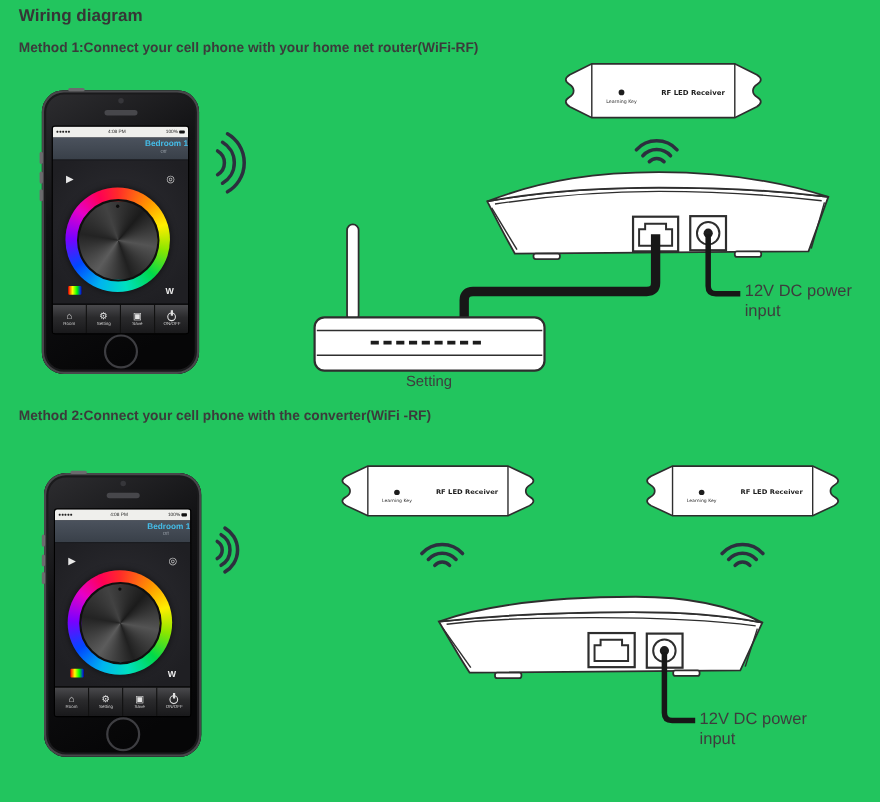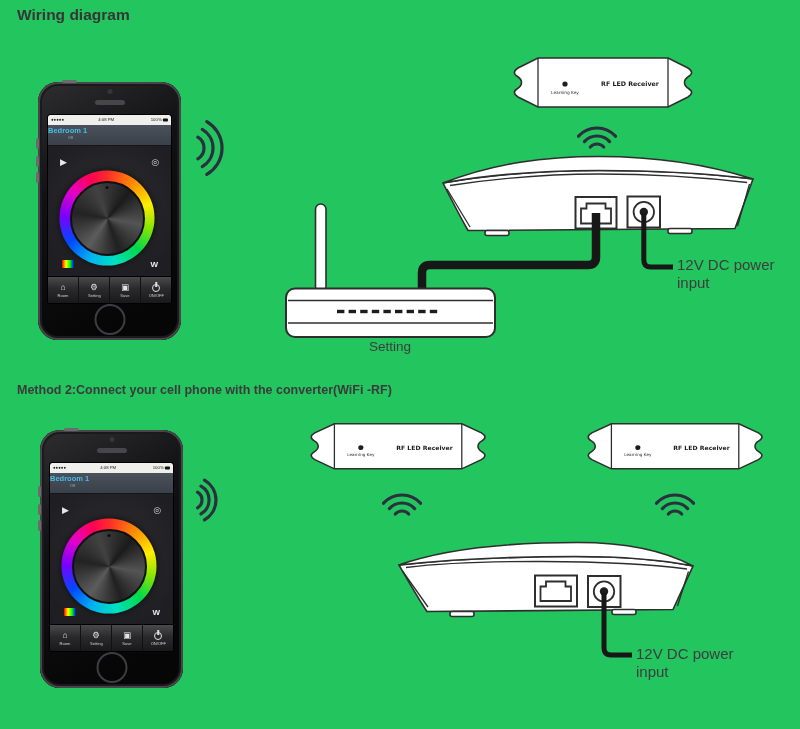--- a/index.html
+++ b/index.html
@@ -1,20 +1,20 @@
 <!DOCTYPE html>
 <html><head>
 <meta charset="utf-8">
 <style>
   html,body{margin:0;padding:0;background:#fff;}
   .canvas{position:relative;width:800px;height:729px;background:#22c55e;overflow:hidden;
           font-family:"Liberation Sans","DejaVu Sans",sans-serif;color:#3a3a3a;}
   .page-title{position:absolute;left:17px;top:6px;font-size:15.5px;font-weight:700;color:#363636;}
   .method-heading{position:absolute;left:17px;font-size:12.5px;font-weight:700;color:#3b3b3b;}
-  .mh1{top:36px;} .mh2{top:371px;margin-top:12px;}
+  .mh1{top:36px;} .mh2{top:371px;}
   .floating-label{position:absolute;font-size:15px;color:#3d3d3d;line-height:1.2;}
   .router-label{left:358px;top:339px;width:64px;text-align:center;font-size:13.5px;}
   .pwr1{left:677px;top:256px;width:104px;}
   .pwr2{left:636px;top:645px;width:104px;}
 
   svg.diagram{position:absolute;left:0;top:0;}
   .ln{fill:#fff;stroke:#2e2e2e;stroke-width:1.6;}
   .ln2{fill:#fff;stroke:#2e2e2e;stroke-width:2;}
   .ns{fill:none;stroke:#2e2e2e;stroke-width:1.3;}
   .ns2{fill:none;stroke:#2e2e2e;stroke-width:1.8;}
@@ -31,21 +31,21 @@
   .side-btn{position:absolute;left:-2px;width:3px;height:11px;background:#6b6b6e;border-radius:2px;}
   .top-btn{position:absolute;top:-2px;left:24px;width:15px;height:3px;background:#6b6b6e;border-radius:2px;}
   .cam{position:absolute;top:7px;left:50%;transform:translateX(-50%);width:5px;height:5px;border-radius:50%;background:#36363a;}
   .speaker{position:absolute;top:18px;left:50%;transform:translateX(-50%);width:30px;height:4.5px;border-radius:3px;background:#47474b;}
   .home{position:absolute;bottom:5px;left:50%;transform:translateX(-50%);width:27px;height:27px;border:2px solid #3e3e42;border-radius:50%;}
   .screen{position:absolute;left:10px;right:10px;top:33px;height:188px;background:#232327;border-radius:2px;overflow:hidden;outline:1px solid #000;}
   .statusbar{height:10px;background:#efefec;display:flex;justify-content:space-between;align-items:center;padding:0 3px;color:#222;}
   .sb{font-size:6px;transform:scale(.72);transform-origin:left center;white-space:nowrap;display:inline-flex;align-items:center;}
   .sbt{transform-origin:center;} .sbr{transform-origin:right center;}
   .batt{display:inline-block;width:7px;height:3.5px;background:#111;border-radius:1px;margin-left:1.5px;}
-  .appheader{height:21px;background:linear-gradient(#4b525d,#394049);border-bottom:1px solid #14161a;text-align:left;padding-top:2px;box-sizing:border-box;}
+  .appheader{height:21px;background:linear-gradient(#4b525d,#394049);border-bottom:1px solid #14161a;text-align:right;padding-top:2px;box-sizing:border-box;}
   .apptitle{font-size:7.5px;font-weight:700;color:#45bde8;line-height:8px;}
   .appsub{font-size:6px;transform:scale(.68);color:#99a1a9;line-height:6px;}
   .appbody{position:absolute;top:31px;bottom:26px;left:0;right:0;
            background:radial-gradient(circle at 50% 45%, #2d2d32, #1f1f23 80%);}
   .btn-play{position:absolute;top:12px;left:12px;color:#e9e9e9;font-size:9px;line-height:9px;}
   .btn-bright{position:absolute;top:12px;right:12px;color:#d3d3d3;font-size:9px;line-height:9px;}
   .wheel{position:absolute;left:48%;top:72px;width:95px;height:95px;transform:translate(-50%,-50%);border-radius:50%;
          background:conic-gradient(from 0deg,#ff2a2a,#ff9500 40deg,#ffee00 72deg,#8ce600 102deg,#00d84a 135deg,#00e0c0 170deg,#00b4f0 202deg,#0048ff 237deg,#7a00ff 272deg,#e600c8 307deg,#ff0055 337deg,#ff2a2a 360deg);
          box-shadow:0 0 7px rgba(0,0,0,.65);}
   .knob{position:absolute;left:50%;top:50%;width:71px;height:71px;transform:translate(-50%,-50%);border-radius:50%;
@@ -63,20 +63,21 @@
   .nav-label{font-size:6px;transform:scale(.68);color:#cfcfcf;line-height:5px;white-space:nowrap;}
   .power-icon{position:relative;width:8px;height:8px;border:1.3px solid #e0e0e0;border-radius:50%;box-sizing:border-box;margin-top:1px;}
   .power-icon::after{content:'';position:absolute;top:-3px;left:50%;transform:translateX(-50%);width:1.5px;height:5px;background:#e0e0e0;}
 </style>
 </head>
 <body>
 
 <div class="canvas">
 
   <div class="page-title">Wiring diagram</div>
+  <div class="method-heading mh1">Method 1:Connect your cell phone with your home net router(WiFi-RF)</div>
   <div class="method-heading mh2">Method 2:Connect your cell phone with the converter(WiFi -RF)</div>
 
   <svg class="diagram" width="800" height="729" viewBox="0 0 800 729">
 
     <g>
       <path class="wifi" d="M197.8,137.2 A12.5 12.5 0 0 1 197.8,158.8"></path>
       <path class="wifi" d="M202.3,129.4 A21.5 21.5 0 0 1 202.3,166.6"></path>
       <path class="wifi" d="M206.8,121.6 A30.5 30.5 0 0 1 206.8,174.4"></path>
     </g>
 

